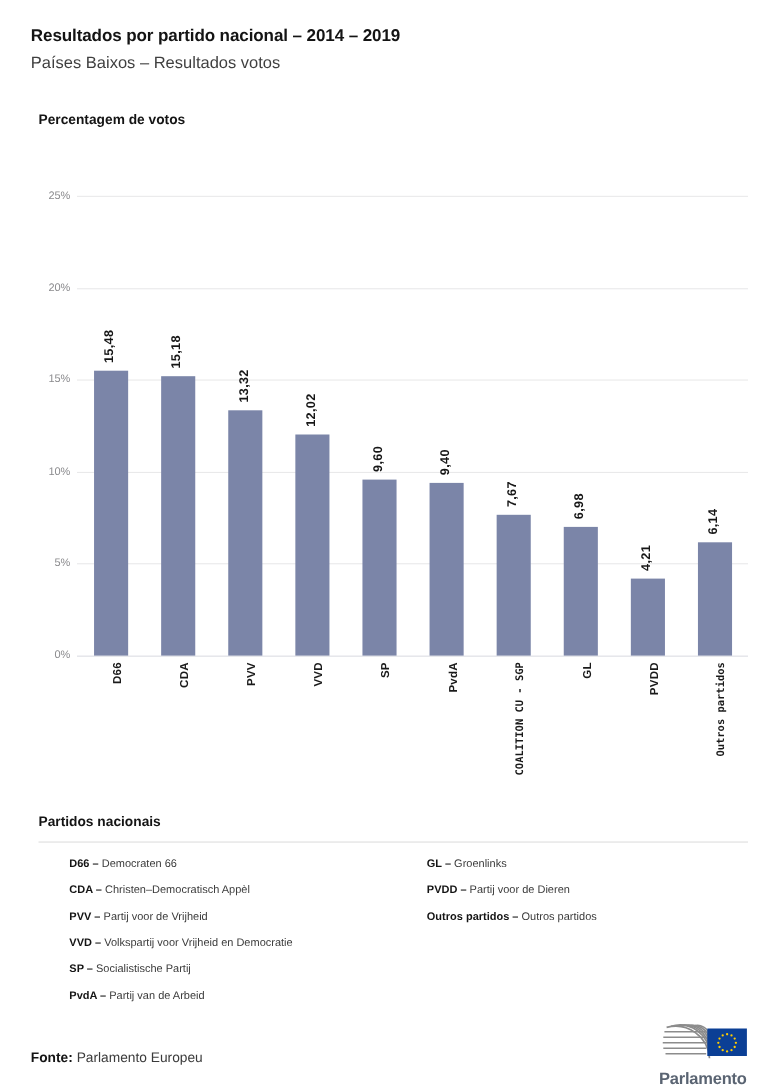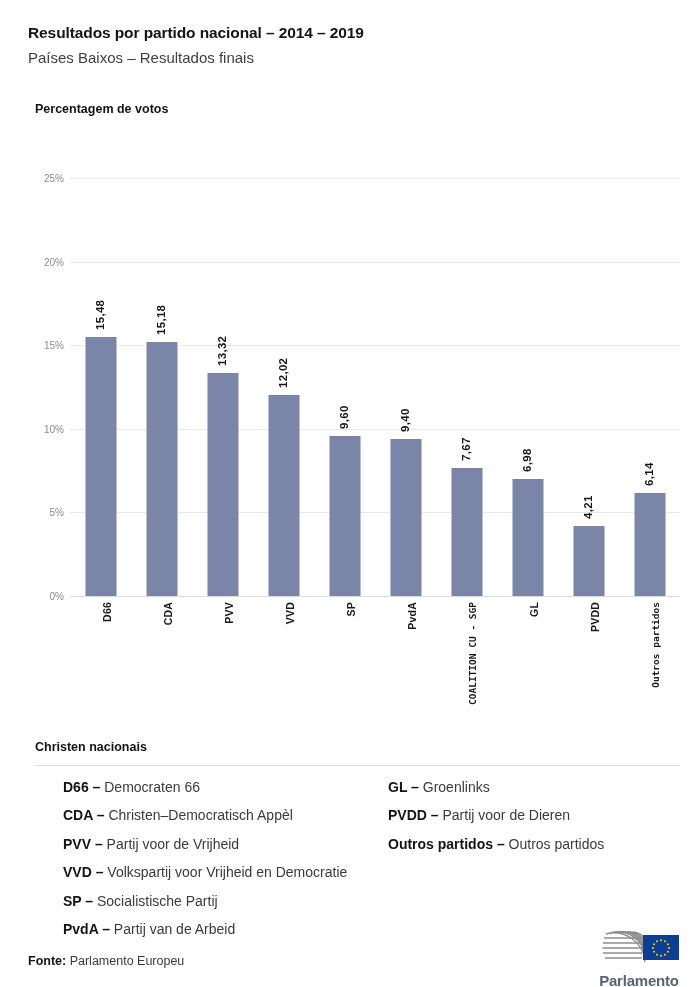--- a/index.html
+++ b/index.html
@@ -177,21 +177,21 @@
     margin-bottom: 14px;
   }
   .legend-cols {
     position: relative;
     display: flex;
     gap: 0px;
   }
   .legend-col { width: 325px; }
   .legend-col.right { width: 320px; }
   .legend-item {
-    font-size: 14px;
+    font-size: 10px;
     color: #3b3b3b;
     line-height: 1.1;
     margin-bottom: 13px;
     white-space: normal;
     padding-left: 28px;
   }
   .legend-item b {
     color: #141414;
     font-weight: bold;
   }
@@ -224,21 +224,21 @@
     color: #5a6472;
     letter-spacing: -0.2px;
   }
 </style>
 </head>
 <body>
 
 <div class="page">
 
   <div class="title">Resultados por partido nacional – 2014 – 2019</div>
-  <div class="subtitle">Países Baixos – Resultados finais</div>
+  <div class="subtitle">Países Baixos – Resultados votos</div>
   <div class="axis-caption">Percentagem de votos</div>
 
   <div class="chart">
     <div class="ylabels" id="ylabels">
         <div class="ylabel" style="top: 418px;">0%</div>
         <div class="ylabel" style="top: 334.4px;">5%</div>
         <div class="ylabel" style="top: 250.8px; text-align: right;">10%</div>
         <div class="ylabel" style="top: 167.2px;">15%</div>
         <div class="ylabel" style="top: 83.6px;">20%</div>
         <div class="ylabel" style="top: 0px;">25%</div>
@@ -321,21 +321,21 @@
         <div class="catslot" style="left: 488px; width: 61px;">
           <div class="catlabel">PVDD</div>
         </div>
         <div class="catslot" style="left: 549px; width: 61px;">
           <div class="catlabel mono">Outros partidos</div>
         </div>
       </div>
   </div>
 
   <div class="legend">
-    <div class="legend-title">Christen nacionais</div>
+    <div class="legend-title">Partidos nacionais</div>
     <div class="legend-rule"></div>
     <div class="legend-cols">
       <div class="legend-col" id="legend-left">
           <div class="legend-item"><b>D66 –</b><span> Democraten 66</span></div>
           <div class="legend-item"><b>CDA –</b><span> Christen–Democratisch Appèl</span></div>
           <div class="legend-item"><b>PVV –</b><span> Partij voor de Vrijheid</span></div>
           <div class="legend-item"><b>VVD –</b><span> Volkspartij voor Vrijheid en Democratie</span></div>
           <div class="legend-item"><b>SP –</b><span> Socialistische Partij</span></div>
           <div class="legend-item"><b>PvdA –</b><span> Partij van de Arbeid</span></div>
         </div>

